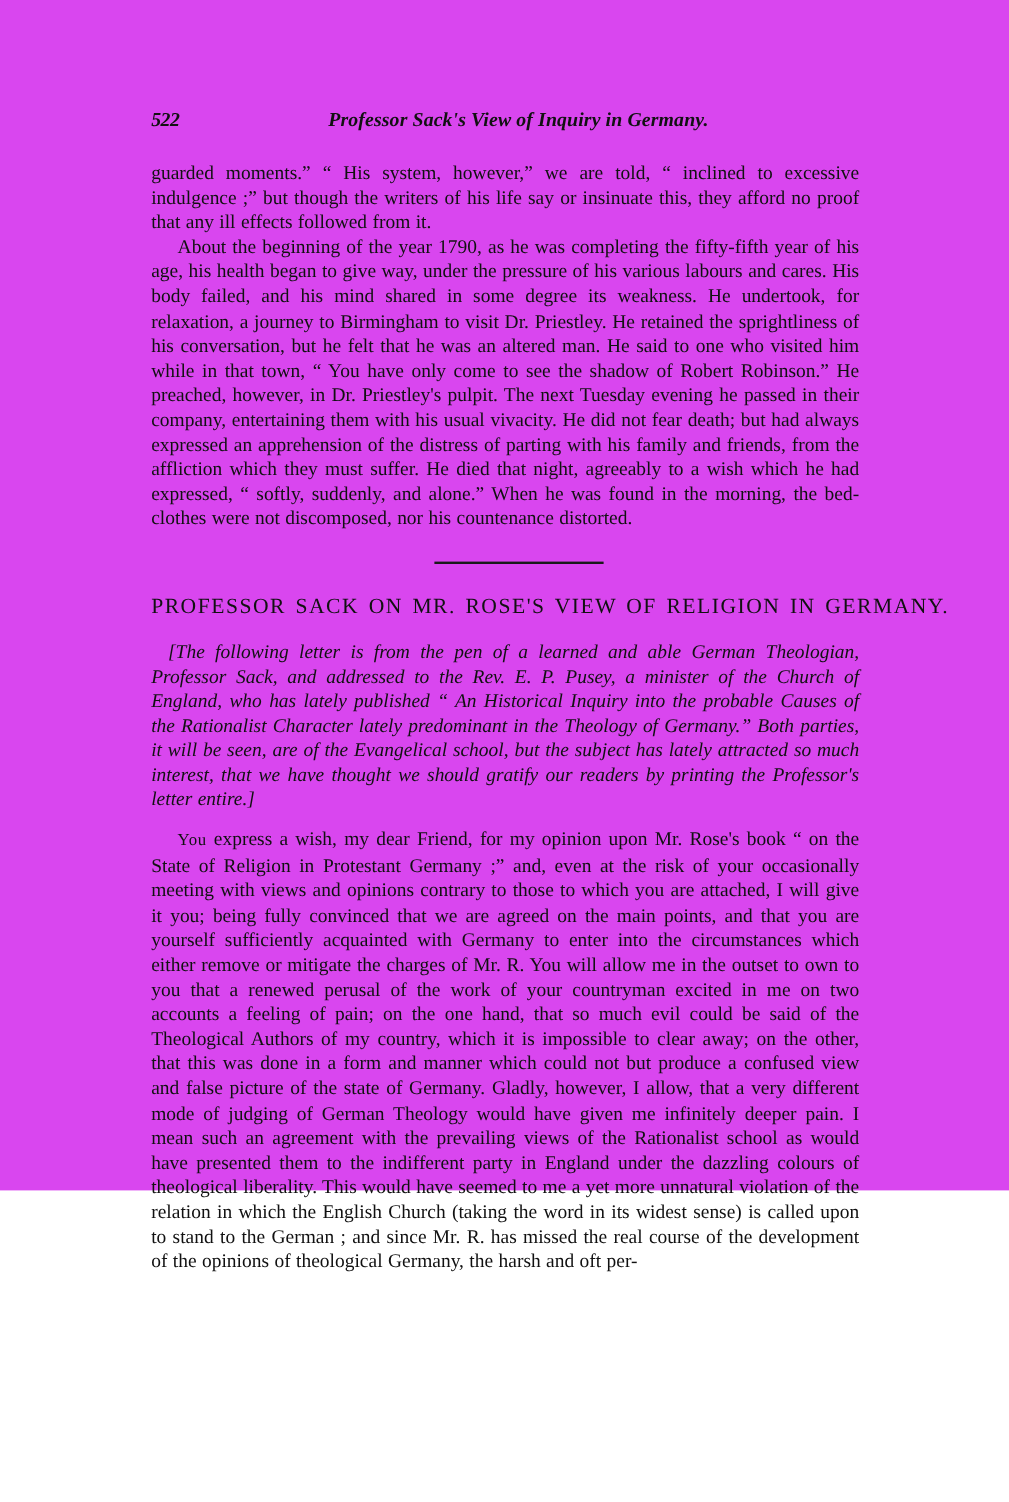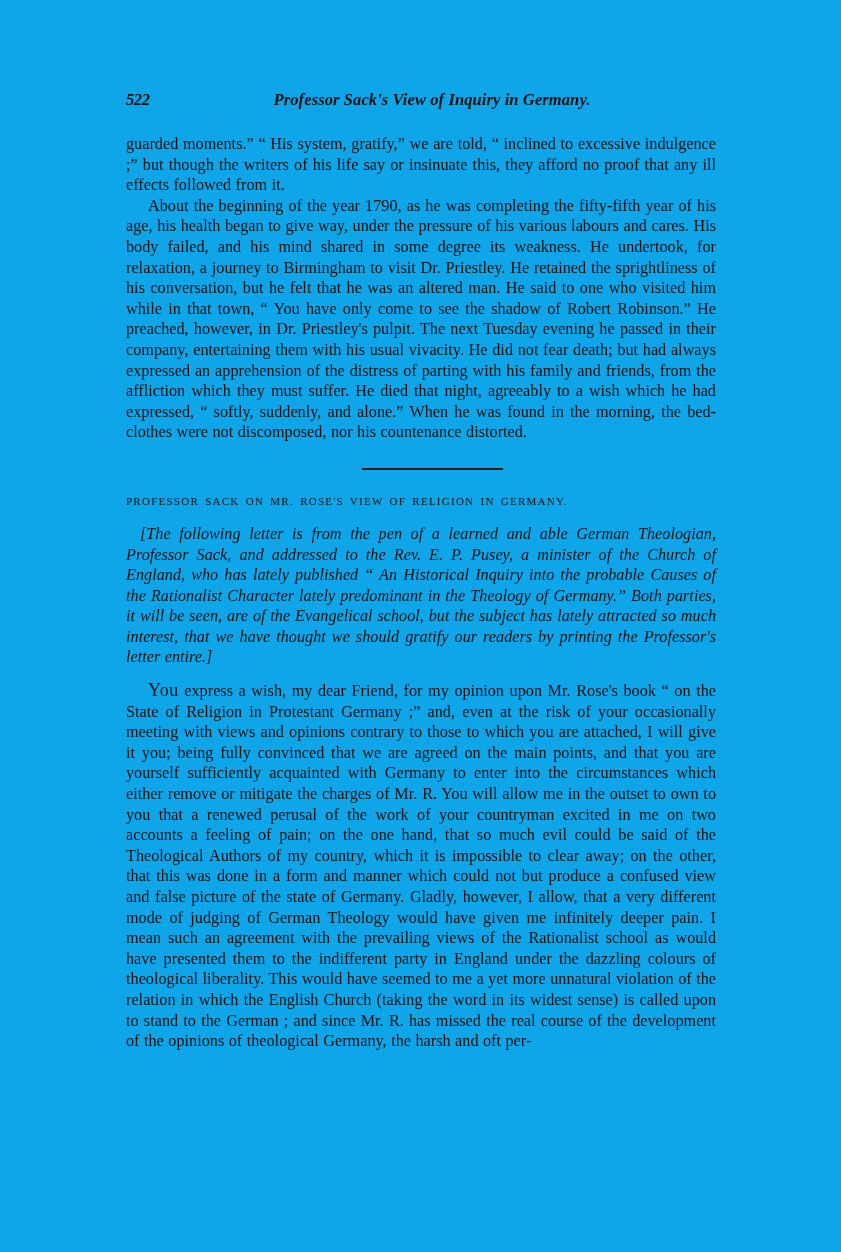--- a/index.html
+++ b/index.html
@@ -12,22 +12,22 @@
     height: 1252px;
     position: relative;
     font-family: "Liberation Serif", "DejaVu Serif", serif;
     color: #111111;
     overflow: hidden;
   }
   .page {
     position: absolute;
     left: 0; top: 0;
     width: 841px;
-    height: 1252px;
-    background: #0ea5e9;
+    height: 992px;
+    background: #d946ef;
   }
   .content {
     position: absolute;
     left: 126px;
     top: 88px;
     width: 590px;
   }
 
   
   .running-head {
@@ -85,49 +85,49 @@
   }
   .rule {
     width: 141px;
     height: 2px;
     background: #1a1a1a;
     margin-left: 23px;
   }
 
   
   .section-heading {
-    font-size: 11px;
+    font-size: 18px;
     letter-spacing: 1.25px;
     word-spacing: 2.2px;
     text-align: left;
     font-variant: small-caps;
     text-transform: uppercase;
     margin: 0 0 17px 0;
     white-space: nowrap;
   }
 
   .gap-sm { height: 12px; }
 
   .smallcaps {
-    font-size: 18px;
+    font-size: 14px;
     letter-spacing: 0.5px;
   }
 </style>
 </head>
 <body>
 
 <div class="page">
   <div class="content">
 
     <div class="running-head">
       <span class="folio">522</span>
       <span class="head-title">Professor Sack's View of Inquiry in Germany.</span>
     </div>
 
-    <p class="para">guarded moments.”  “ His system, gratify,” we are told, “ inclined to excessive indulgence ;” but though the writers of his life say or insinuate this, they afford no proof that any ill effects followed from it.</p>
+    <p class="para">guarded moments.”  “ His system, however,” we are told, “ inclined to excessive indulgence ;” but though the writers of his life say or insinuate this, they afford no proof that any ill effects followed from it.</p>
     <p class="para indent">About the beginning of the year 1790, as he was completing the fifty-fifth year of his age, his health began to give way, under the pressure of his various labours and cares.  His body failed, and his mind shared in some degree its weakness.  He undertook, for relaxation, a journey to Birmingham to visit Dr. Priestley.  He retained the sprightliness of his conversation, but he felt that he was an altered man.  He said to one who visited him while in that town, “ You have only come to see the shadow of Robert Robinson.”  He preached, however, in Dr. Priestley's pulpit.  The next Tuesday evening he passed in their company, entertaining them with his usual vivacity.  He did not fear death; but had always expressed an apprehension of the distress of parting with his family and friends, from the affliction which they must suffer.  He died that night, agreeably to a wish which he had expressed, “ softly, suddenly, and alone.”  When he was found in the morning, the bed-clothes were not discomposed, nor his countenance distorted.</p>
 
     <div class="rule-wrap">
       <div class="rule"></div>
     </div>
 
     <div class="section-heading">PROFESSOR SACK ON MR. ROSE'S VIEW OF RELIGION IN GERMANY.</div>
 
     <p class="para indent-sm">[The following letter is from the pen of a learned and able German Theologian, Professor Sack, and addressed to the Rev. E. P. Pusey, a minister of the Church of England, who has lately published “ An Historical Inquiry into the probable Causes of the Rationalist Character lately predominant in the Theology of Germany.”  Both parties, it will be seen, are of the Evangelical school, but the subject has lately attracted so much interest, that we have thought we should gratify our readers by printing the Professor's letter entire.]</p>
 

